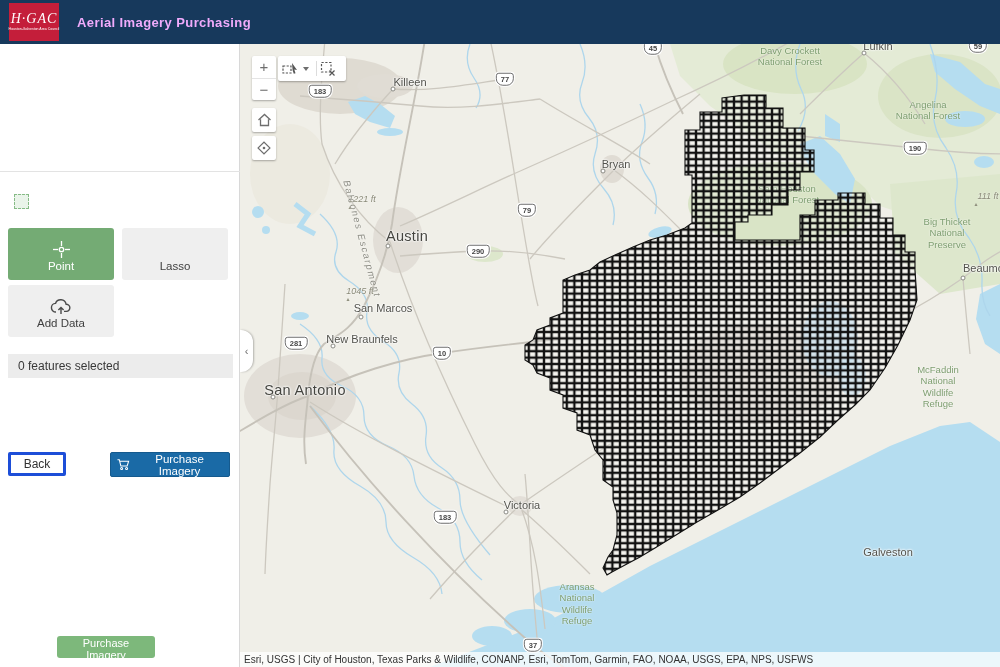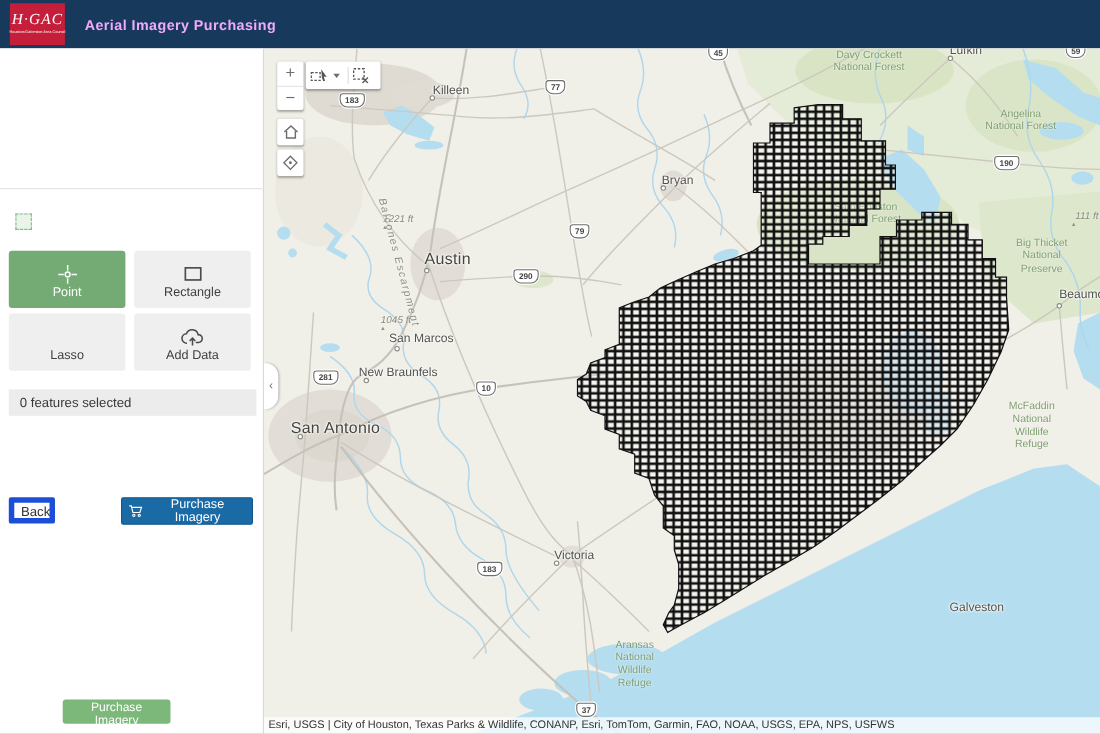--- a/index.html
+++ b/index.html
@@ -28,21 +28,21 @@
   .sel-sq{flex:0 0 15px;height:15px;margin-top:12px;border:1.5px dashed #86bb86;background:#eaf4ea;}
   .instr p{margin:0 0 0 9px;font-size:11.5px;color:#4a4a4a;line-height:1.45;width:186px;}
   .tools{position:absolute;top:184px;left:8px;width:220px;display:grid;
          grid-template-columns:106px 106px;gap:5px 8px;}
   .tool{height:52px;border:none;border-radius:3px;background:#efefef;color:#3f3f3f;font-size:11.5px;
         display:flex;flex-direction:column;align-items:center;justify-content:flex-end;padding-bottom:8px;cursor:pointer;}
   .tool .tico{height:22px;display:flex;align-items:center;justify-content:center;}
   .tool.active{background:#74ab74;color:#fff;}
   .feat{position:absolute;top:310px;left:8px;width:225px;height:24px;background:#ececec;
         font-size:12px;color:#383838;display:flex;align-items:center;padding-left:10px;}
-  .btn-back{position:absolute;top:408px;left:8px;width:42px;height:24px;background:#fff;border:5px solid #1d4ed8;
+  .btn-back{position:absolute;top:408px;left:8px;width:58px;height:24px;background:#fff;border:3px solid #1d4ed8;
             border-radius:2px;font-size:12px;color:#323232;cursor:pointer;}
   .btn-buy{position:absolute;top:408px;left:110px;width:120px;height:25px;background:#1a6aa6;border:1px solid #155a8e;
            border-radius:2px;color:#fff;font-size:11.5px;display:flex;align-items:center;justify-content:center;gap:6px;cursor:pointer;}
   .btn-buy-green{position:absolute;top:592px;left:57px;width:98px;height:22px;background:#7db87b;border:none;
            border-radius:3px;color:#fff;font-size:11px;cursor:pointer;}
 
   
   .map{position:absolute;left:240px;top:44px;width:760px;height:623px;background:#f0efe8;overflow:hidden;}
   .map svg.base,.map svg.gridlayer{position:absolute;left:0;top:0;}
   .map svg.gridlayer{pointer-events:none;}
@@ -105,28 +105,20 @@
         <span class="tico">
           <svg width="19" height="19" viewBox="0 0 19 19" fill="none" stroke="#fff" stroke-width="1.3">
             <line x1="9.5" y1="1" x2="9.5" y2="6"></line>
               <line x1="9.5" y1="13" x2="9.5" y2="18"></line>
             <line x1="1" y1="9.5" x2="6" y2="9.5"></line>
               <line x1="13" y1="9.5" x2="18" y2="9.5"></line>
             <circle cx="9.5" cy="9.5" r="2.2"></circle>
           </svg>
         </span>
         <span>Point</span>
-      </button>
-      <button class="tool">
-        <span class="tico">
-          <svg width="17" height="14" viewBox="0 0 17 14" fill="none" stroke="#4a4a4a" stroke-width="1.5">
-            <rect x="1.5" y="1.5" width="14" height="11"></rect>
-          </svg>
-        </span>
-        <span>Rectangle</span>
       </button>
       <button class="tool">
         <span class="tico"></span>
         <span>Lasso</span>
       </button>
       <button class="tool">
         <span class="tico">
           <svg width="22" height="17" viewBox="0 0 22 17" fill="none" stroke="#4a4a4a" stroke-width="1.4">
             <path d="M6,14 a4.3,4.3 0 0 1 -0.5,-8.6 a5.5,5.5 0 0 1 10.6,0.8 a3.6,3.6 0 0 1 0.3,7.2 h-2.4"></path>
             <path d="M11,16 v-6.2 M8.4,12 L11,9.4 L13.6,12"></path>

